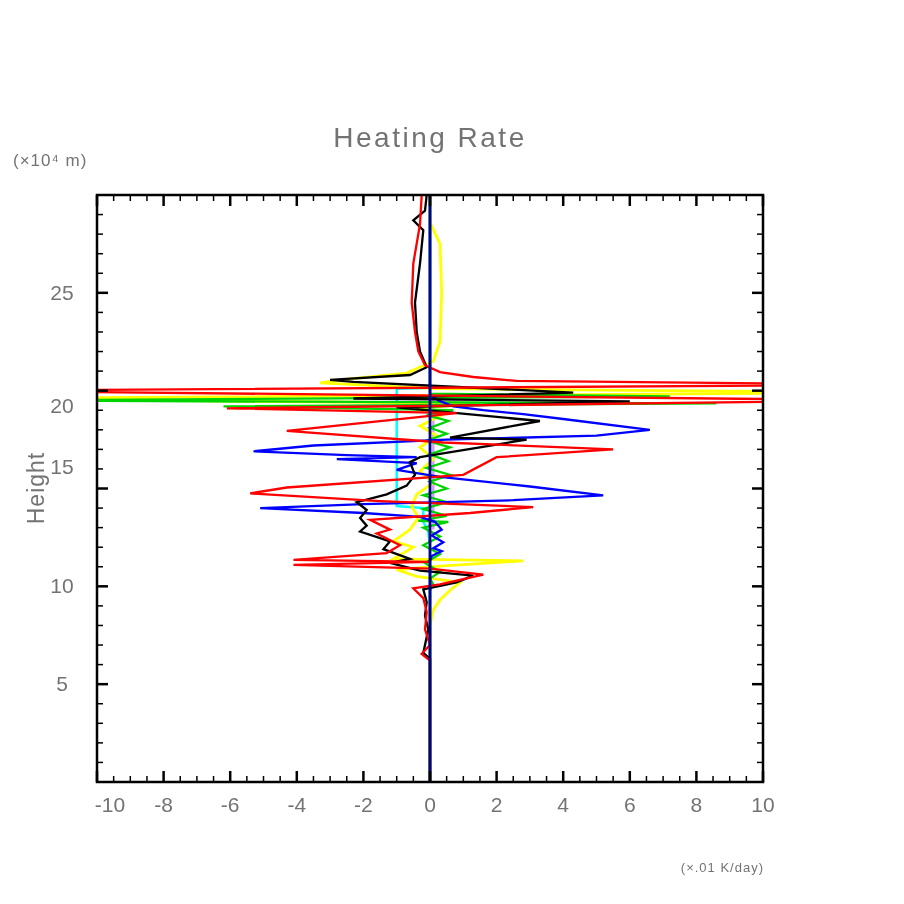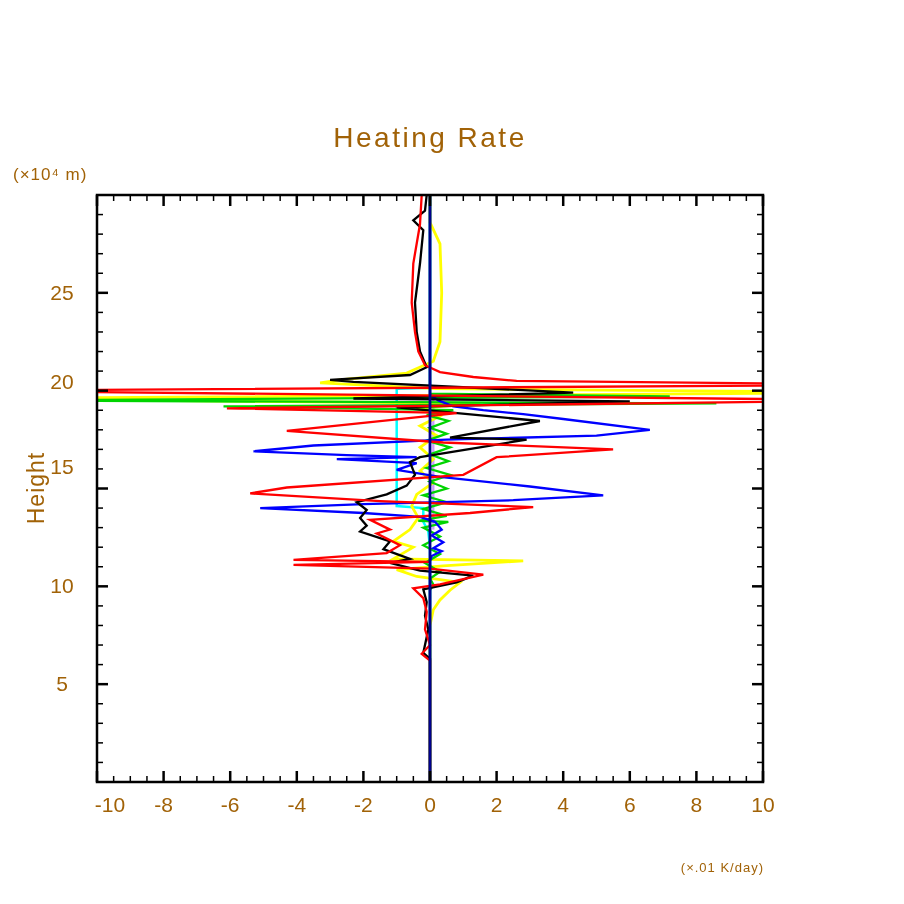--- a/index.html
+++ b/index.html
@@ -1,21 +1,21 @@
 <!DOCTYPE html>
 <html><head>
 <meta charset="utf-8">
 <style>
   html,body{margin:0;padding:0;background:#ffffff;}
   #canvas{position:relative;width:876px;height:904px;background:#ffffff;overflow:hidden;
-          font-family:"Liberation Sans","DejaVu Sans",sans-serif;color:#a16207;}
+          font-family:"Liberation Sans","DejaVu Sans",sans-serif;color:#737373;}
   #plot-svg{position:absolute;left:0;top:0;}
   .chart-title{position:absolute;left:97px;top:122px;width:666px;text-align:center;
                font-size:28px;letter-spacing:2.5px;white-space:nowrap;}
-  .y-unit{position:absolute;left:13px;top:151px;font-size:17px;letter-spacing:1px;white-space:nowrap;margin-top:14px;}
+  .y-unit{position:absolute;left:13px;top:151px;font-size:17px;letter-spacing:1px;white-space:nowrap;}
   .x-unit{position:absolute;right:112px;top:860px;font-size:13px;letter-spacing:1px;white-space:nowrap;}
   .y-title{position:absolute;left:36px;top:488px;font-size:23px;letter-spacing:1px;
            transform:translate(-50%,-50%) rotate(-90deg);white-space:nowrap;}
   .legend{position:absolute;left:53px;top:875px;font-size:17.5px;letter-spacing:0.4px;white-space:nowrap;}
   .x-tick-label{position:absolute;width:60px;text-align:center;font-size:21px;top:793px;}
   .y-tick-label{position:absolute;width:54px;text-align:center;font-size:21px;left:35px;height:26px;line-height:26px;}
 </style>
 </head>
 <body>
 
@@ -193,18 +193,18 @@
       <div class="x-tick-label" style="left: 333.4px;">-2</div>
       <div class="x-tick-label" style="left: 400px;">0</div>
       <div class="x-tick-label" style="left: 466.6px;">2</div>
       <div class="x-tick-label" style="left: 533.2px;">4</div>
       <div class="x-tick-label" style="left: 599.8px;">6</div>
       <div class="x-tick-label" style="left: 666.4px;">8</div>
       <div class="x-tick-label" style="left: 733px;">10</div>
       <div class="y-tick-label" style="top: 671.167px;">5</div>
       <div class="y-tick-label" style="top: 573.333px;">10</div>
       <div class="y-tick-label" style="top: 454px;">15</div>
-      <div class="y-tick-label" style="top: 369px;">20</div>
+      <div class="y-tick-label" style="top: 393px;">20</div>
       <div class="y-tick-label" style="top: 279.833px;">25</div>
     </div>
 
   <div class="x-unit">(×.01 K/day)</div>
 </div>
 
 </body></html>

